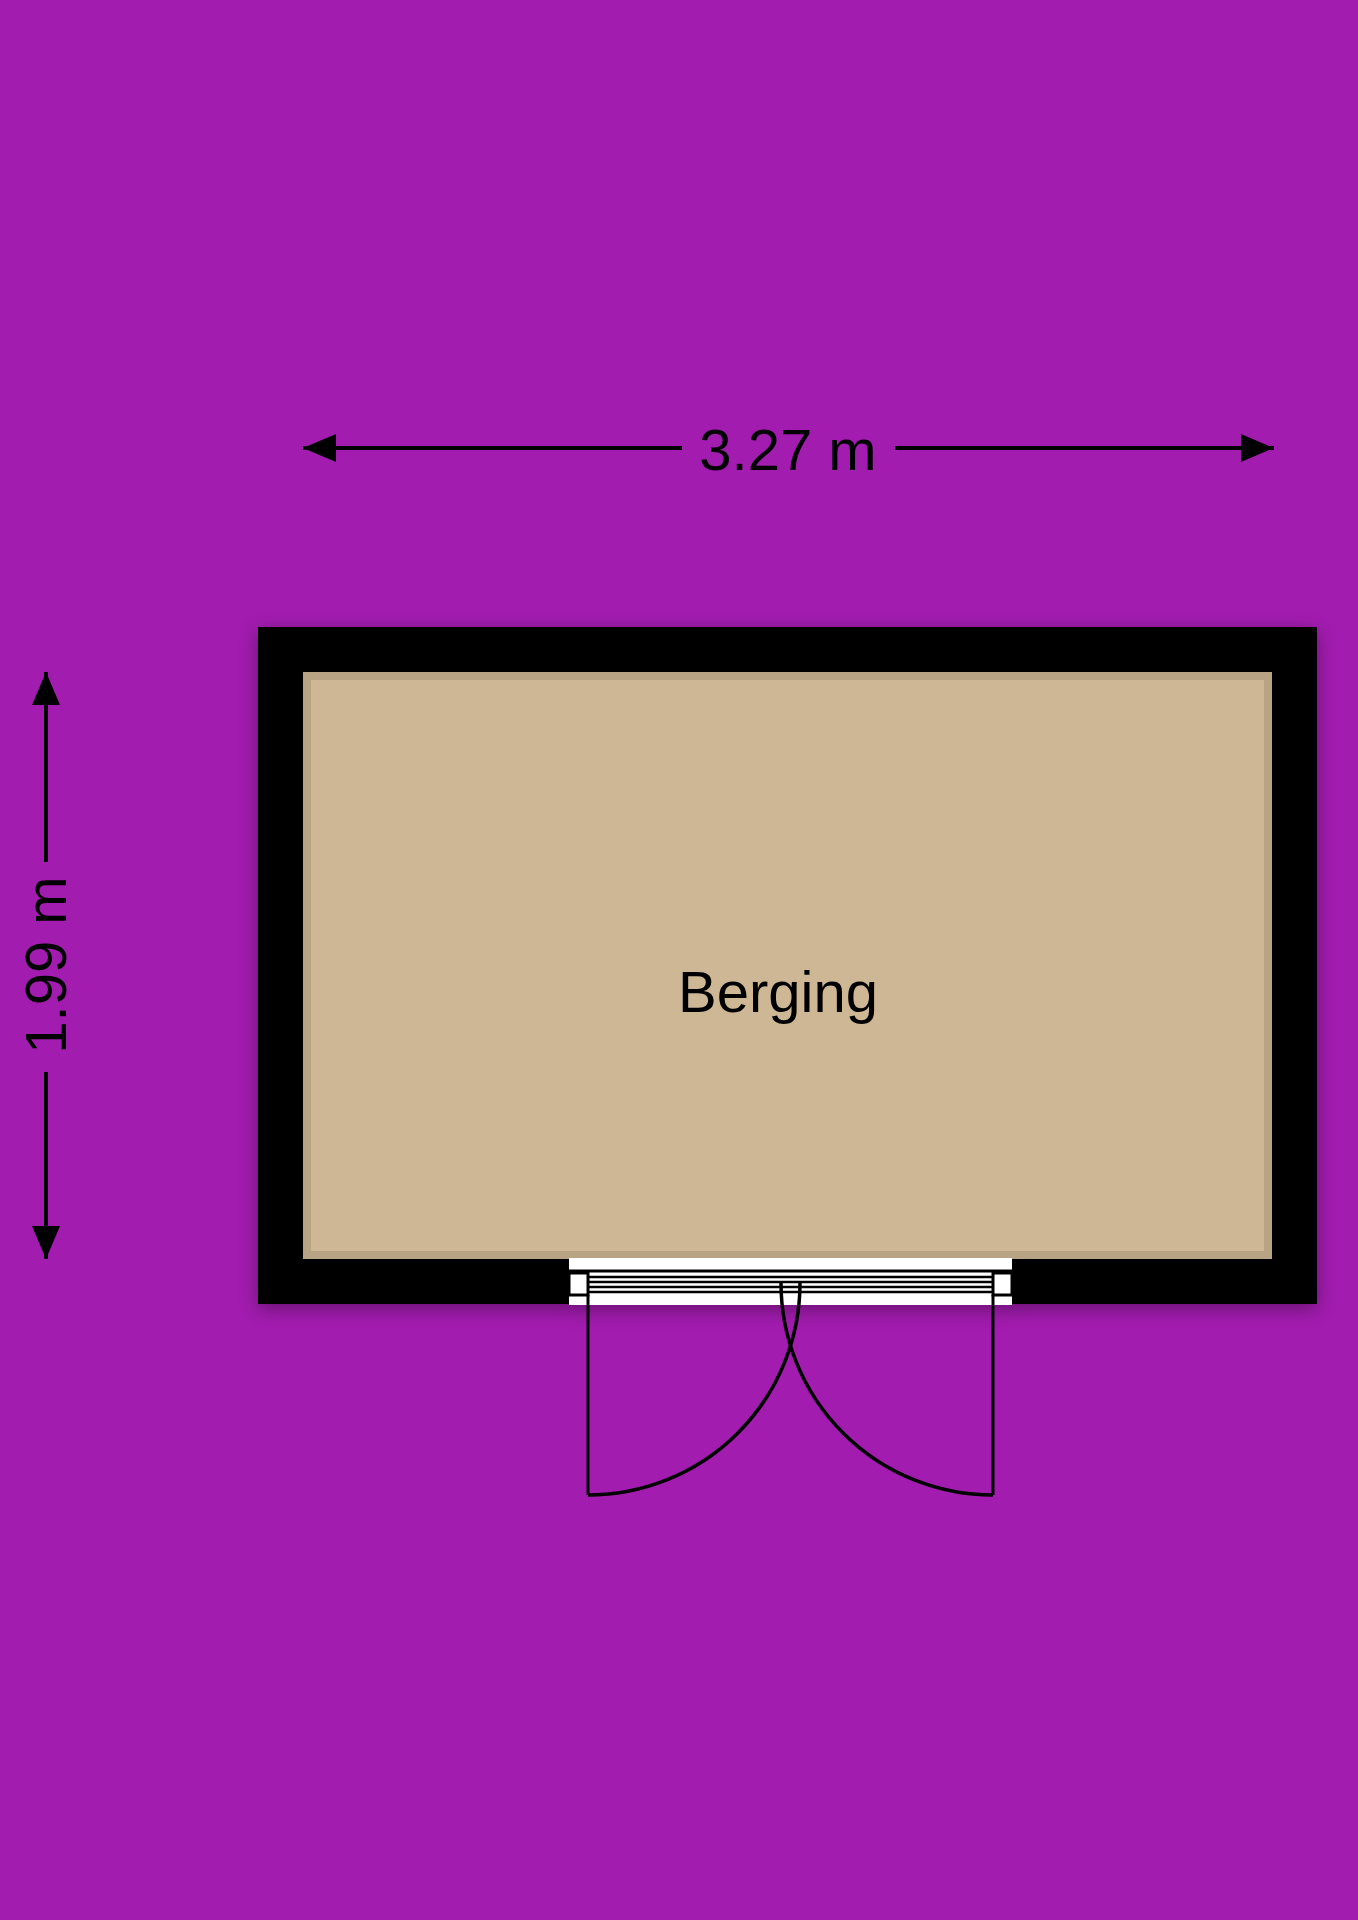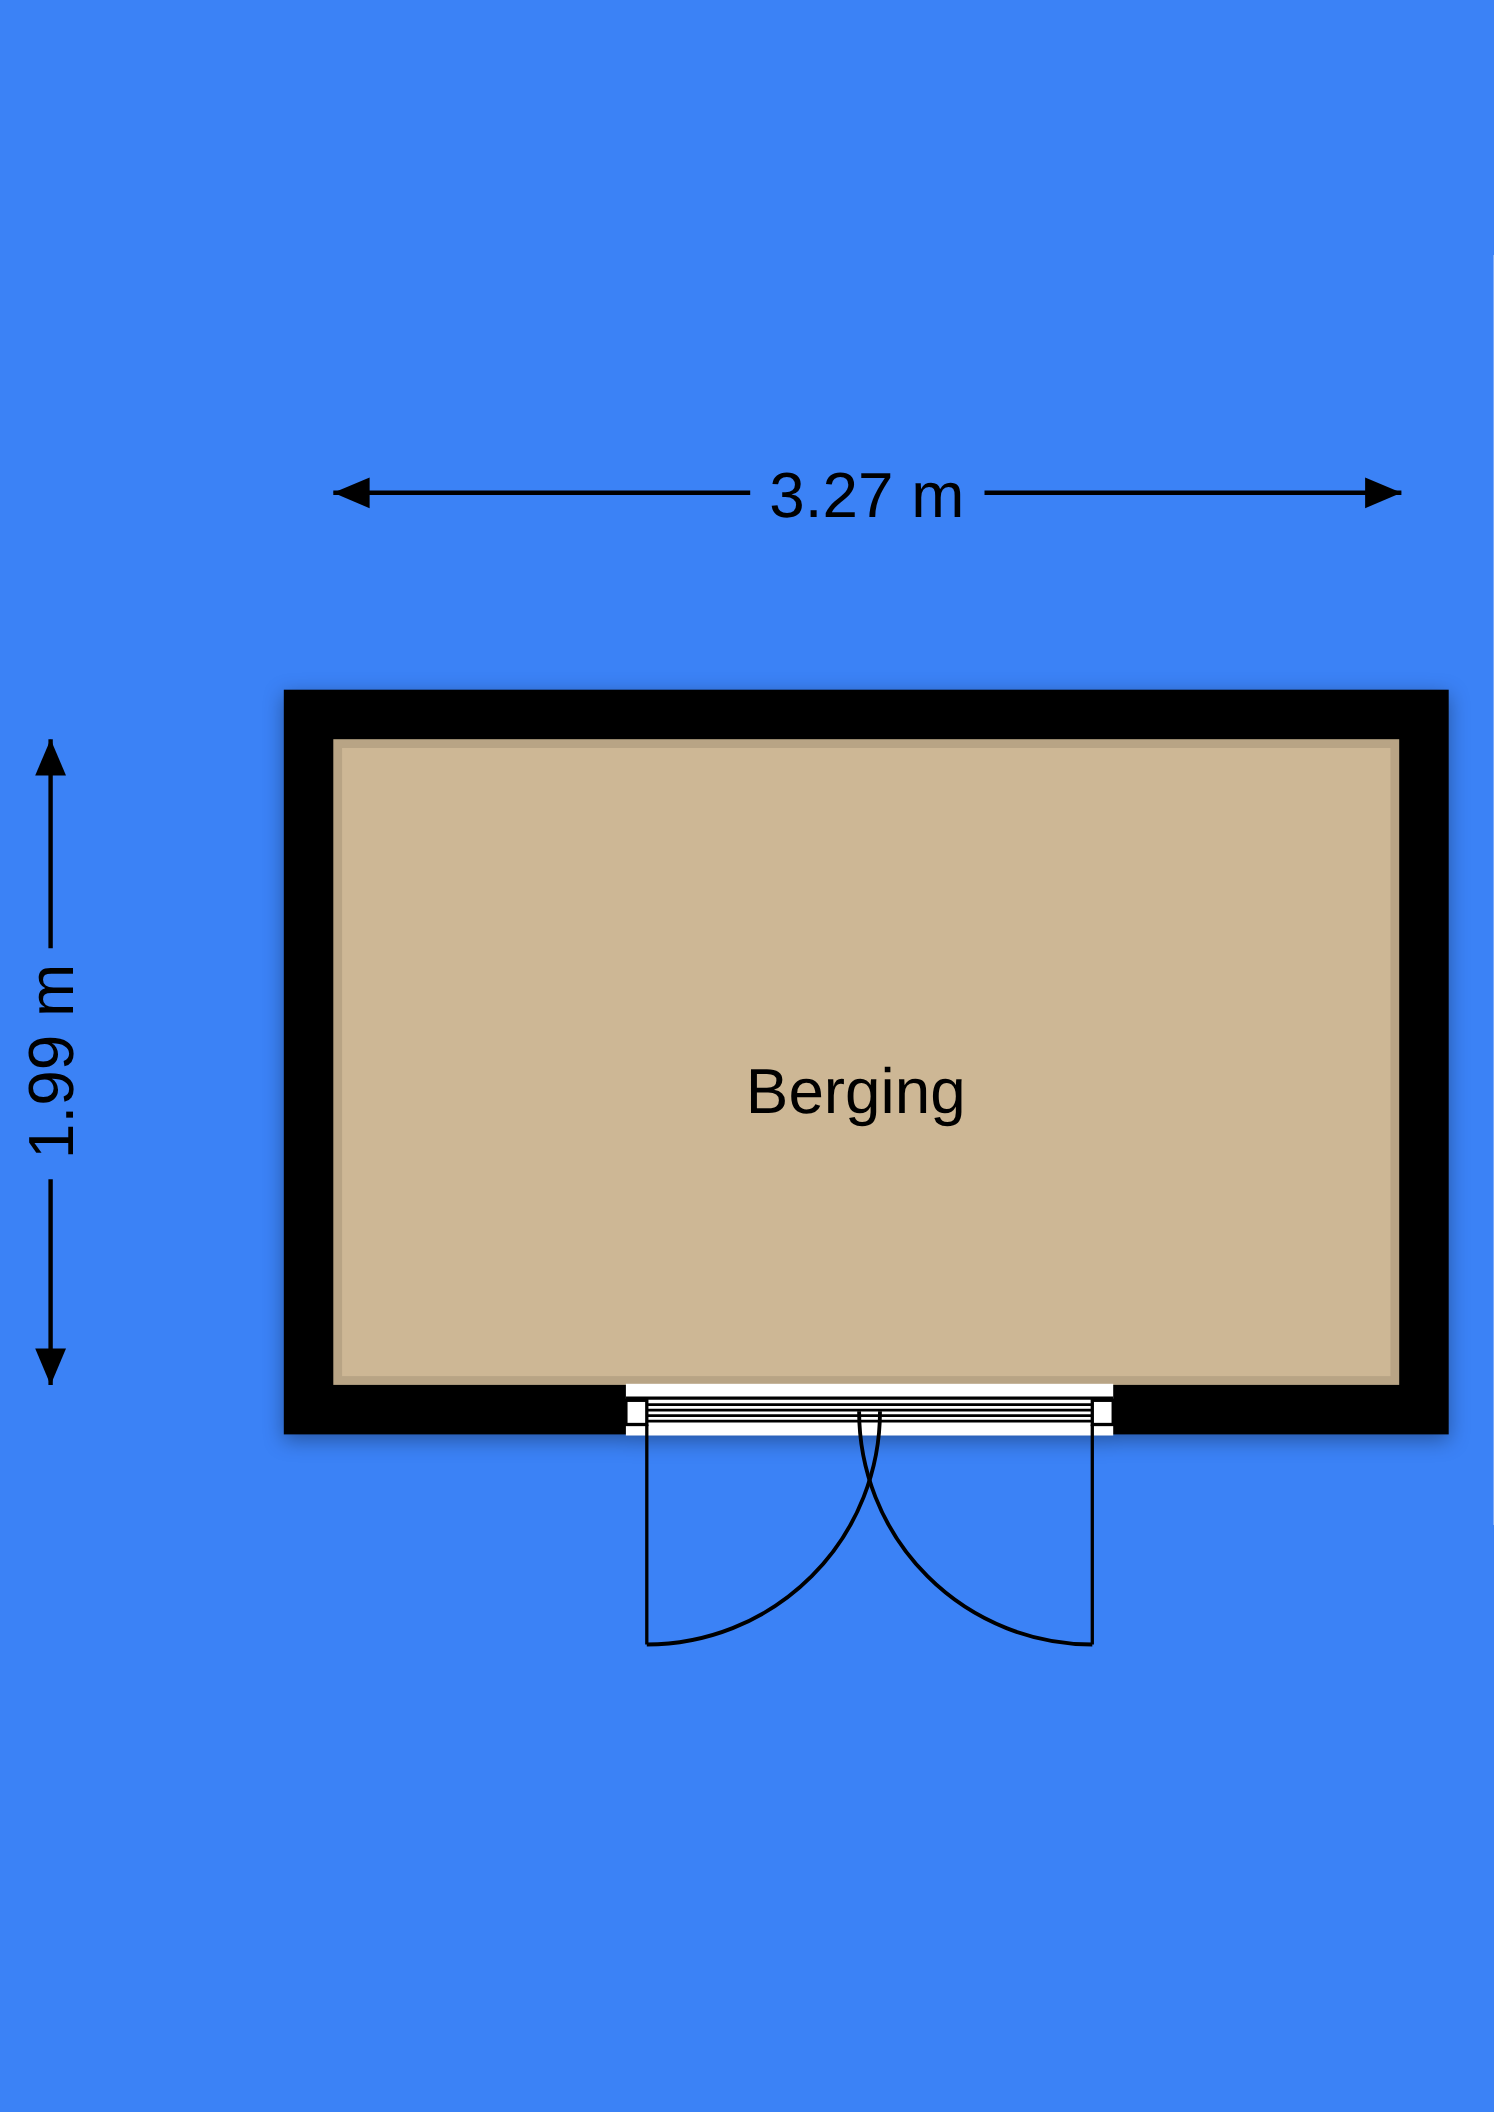--- a/index.html
+++ b/index.html
@@ -4,21 +4,21 @@
 <style>
   html, body {
     margin: 0;
     padding: 0;
     background: #ffffff;
   }
   .canvas {
     position: relative;
     width: 1358px;
     height: 1920px;
-    background: #3b82f6;
+    background: #a21caf;
     overflow: hidden;
   }
   svg {
     display: block;
   }
   .plan-body {
     filter: drop-shadow(0 5px 9px rgba(0,0,0,0.35));
   }
   .dim-text {
     font-family: "Liberation Sans", "DejaVu Sans", sans-serif;

